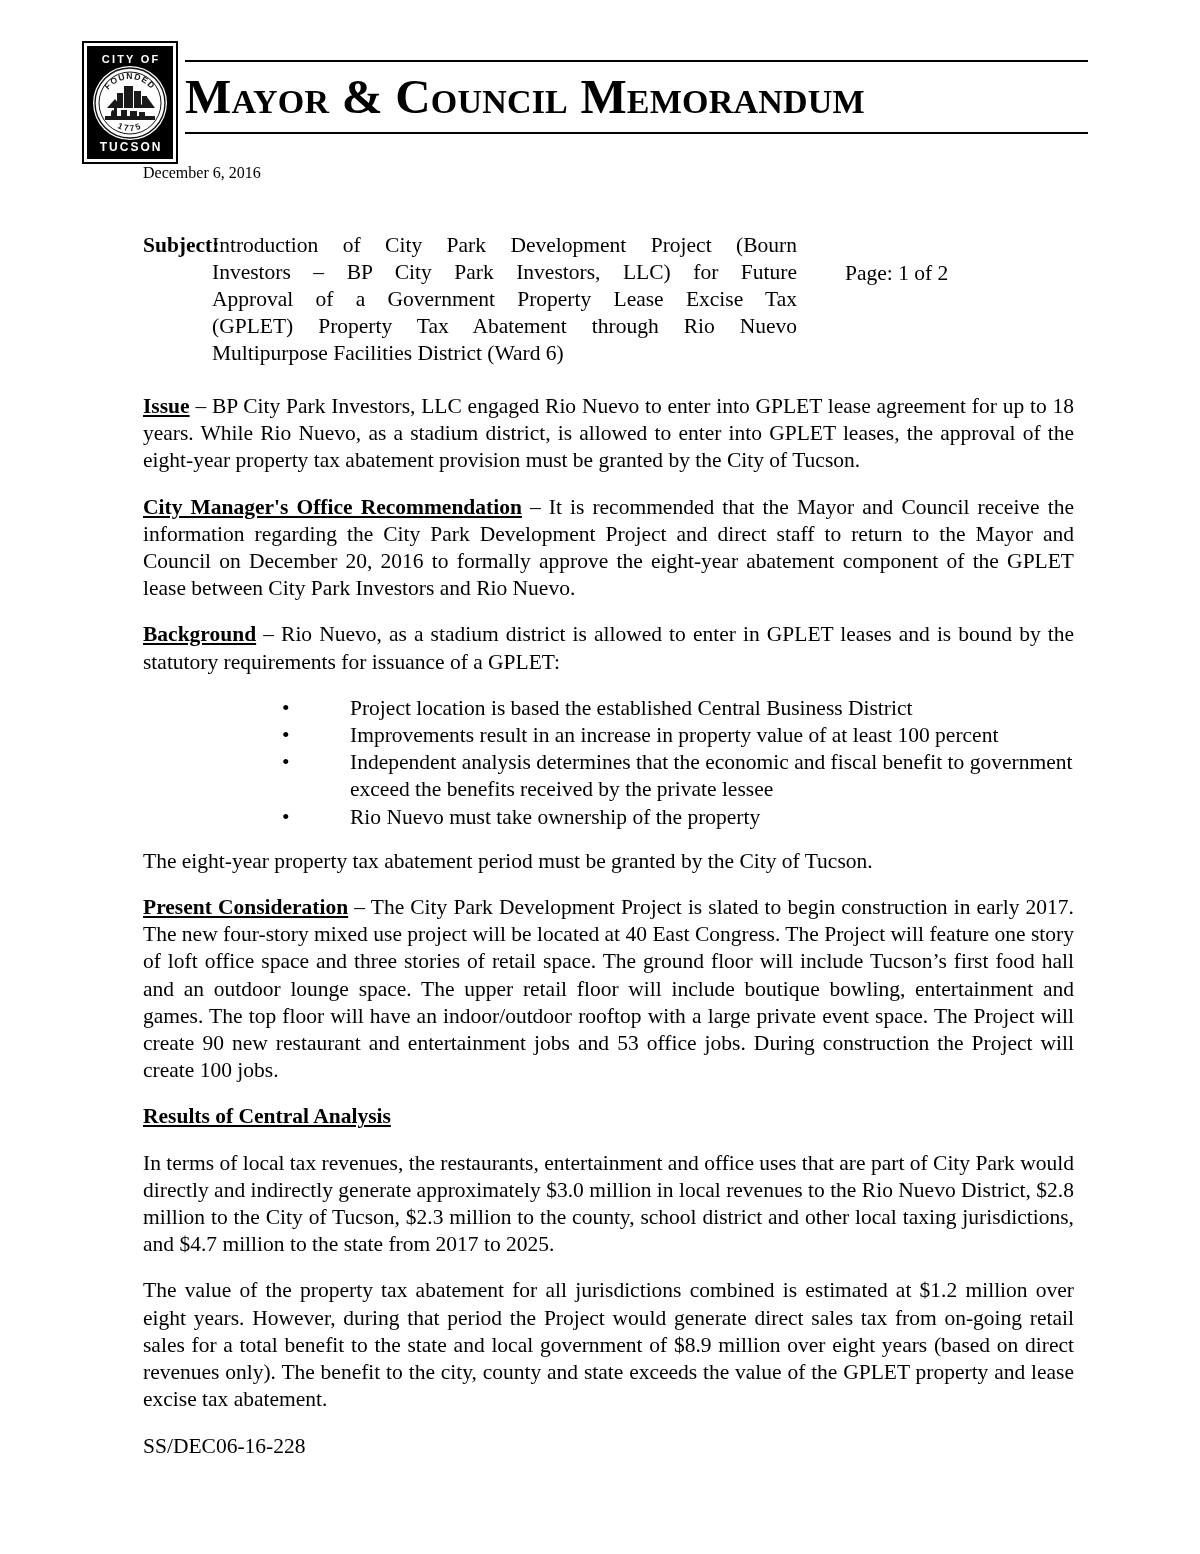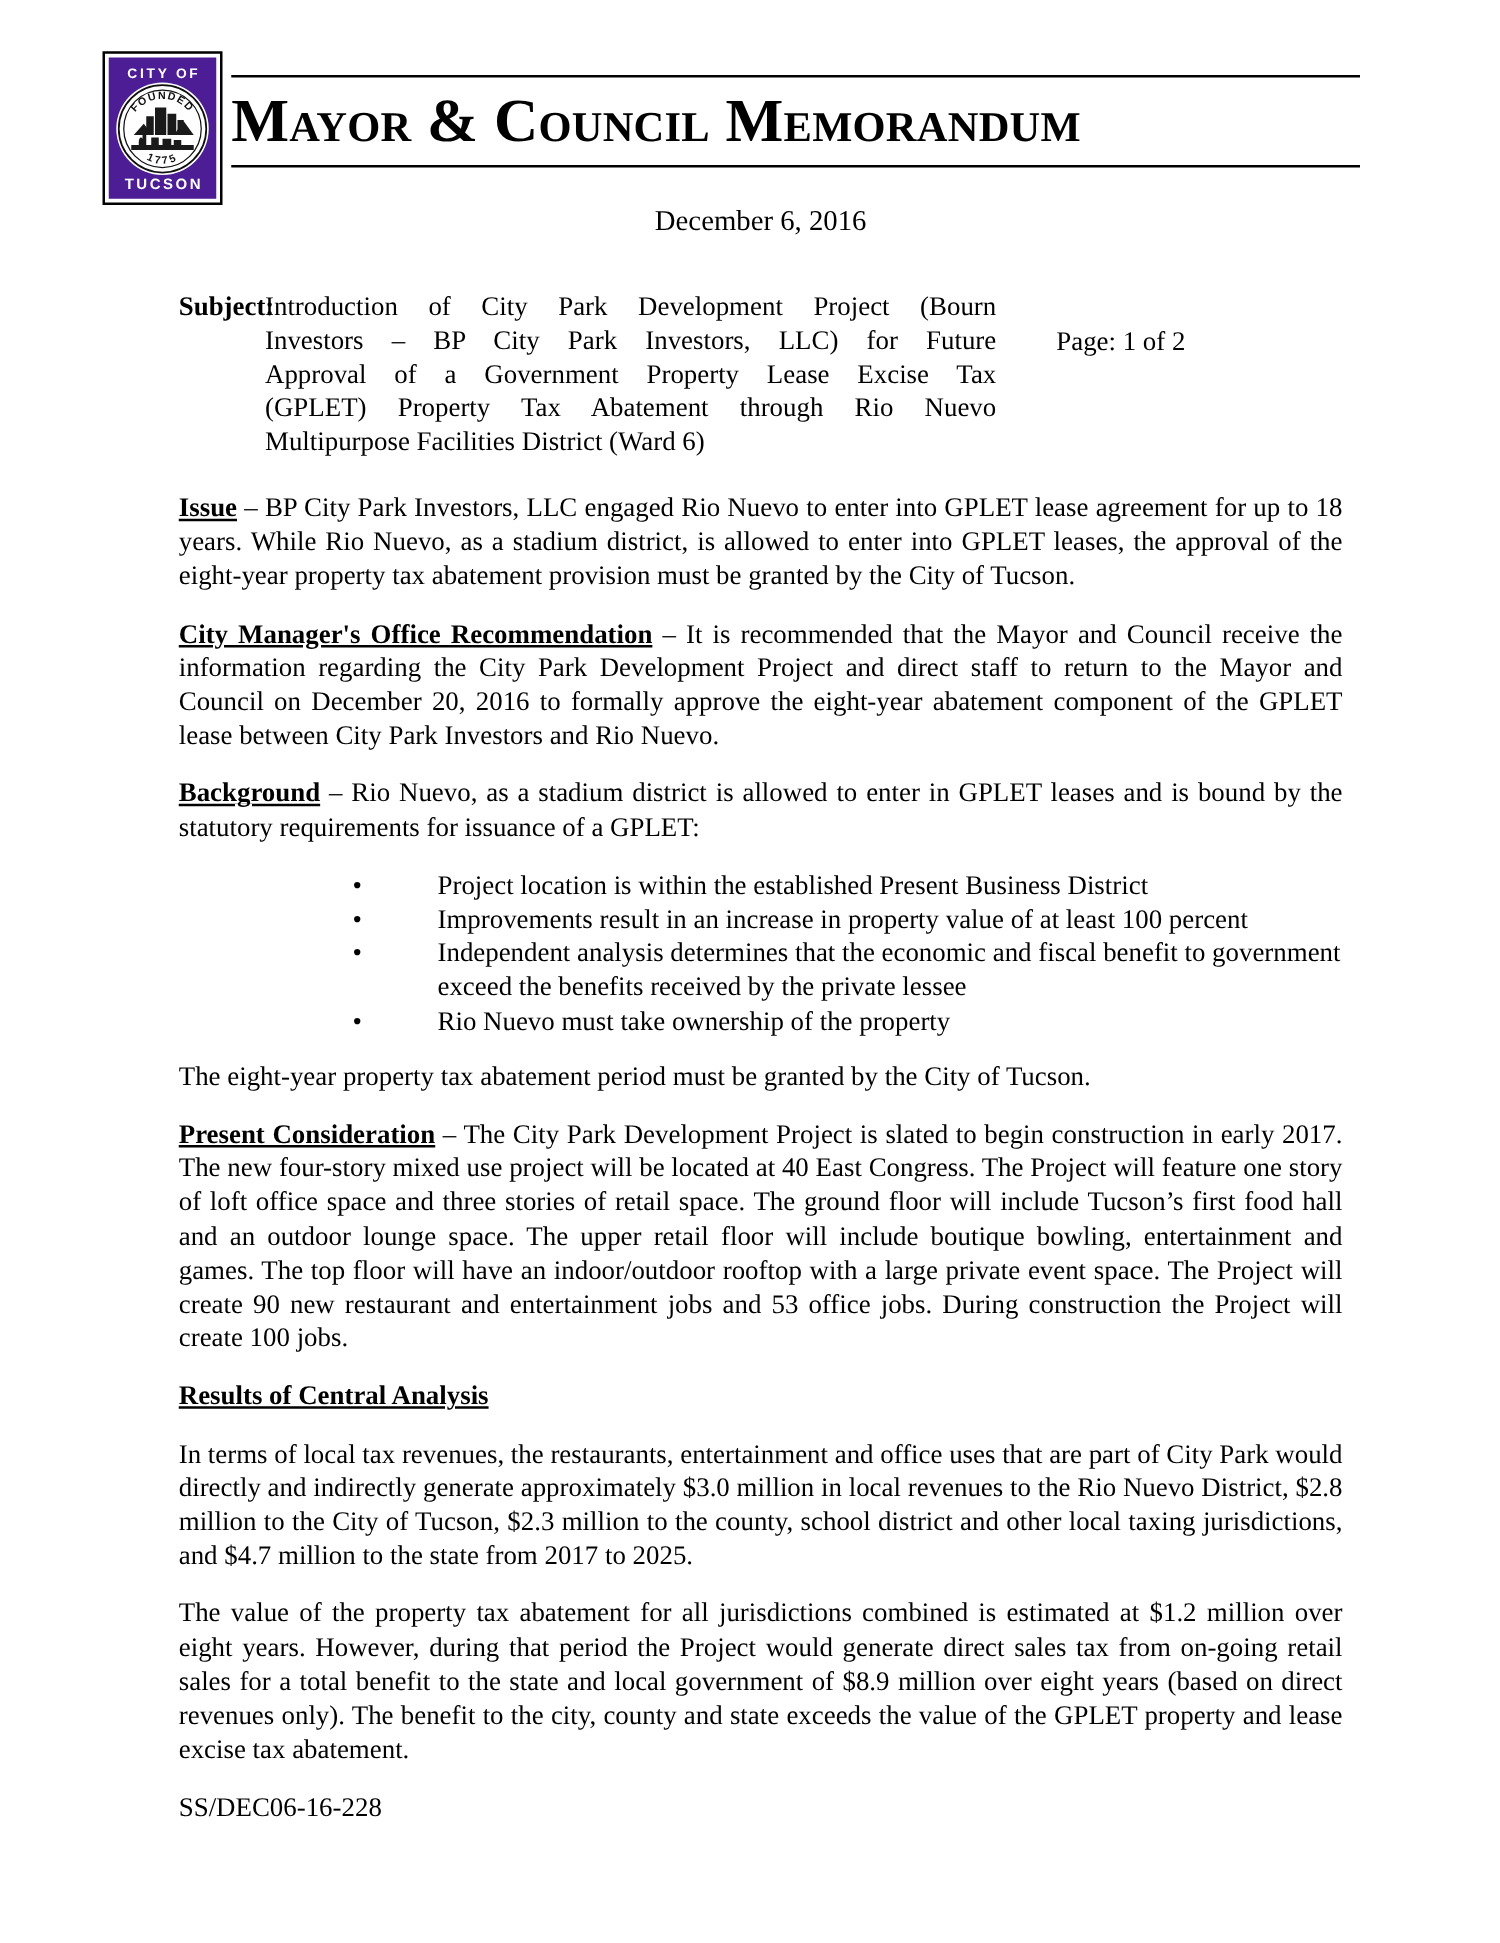--- a/index.html
+++ b/index.html
@@ -37,21 +37,21 @@
     height: 123px;
     background: #ffffff;
     border: 2px solid #000000;
     box-sizing: border-box;
     padding: 3px;
   }
   .seal-inner {
     position: relative;
     width: 100%;
     height: 100%;
-    background: #4c1d95;
+    background: #000000;
     box-sizing: border-box;
     overflow: hidden;
   }
   .seal-top-text, .seal-bottom-text {
     position: absolute;
     left: 0;
     width: 100%;
     text-align: center;
     color: #ffffff;
     font-family: "Liberation Sans", "DejaVu Sans", sans-serif;
@@ -97,22 +97,22 @@
     font-size: 49px;
     font-variant: small-caps;
     letter-spacing: 0.2px;
     white-space: nowrap;
   }
   .date-line {
     position: absolute;
     left: 143px;
     top: 164px;
     width: 931px;
-    text-align: center;
-    font-size: 23px;
+    text-align: left;
+    font-size: 16px;
   }
 
   .subject-block {
     position: absolute;
     left: 143px;
     top: 232px;
     width: 931px;
   }
   .subject-label {
     position: absolute;
@@ -260,21 +260,21 @@
 
   <div class="content">
 
     <p class="para"><span class="lead">Issue</span><span> – </span><span>BP City Park Investors, LLC engaged Rio Nuevo to enter into GPLET lease agreement for up to 18 years.  While Rio Nuevo, as a stadium district, is allowed to enter into GPLET leases, the approval of the eight-year property tax abatement provision must be granted by the City of Tucson.</span></p>
 
     <p class="para"><span class="lead">City Manager's Office Recommendation</span><span> – </span><span>It is recommended that the Mayor and Council receive the information regarding the City Park Development Project and direct staff to return to the Mayor and Council on December 20, 2016 to formally approve the eight-year abatement component of the GPLET lease between City Park Investors and Rio Nuevo.</span></p>
 
     <p class="para"><span class="lead">Background</span><span> – </span><span>Rio Nuevo, as a stadium district is allowed to enter in GPLET leases and is bound by the statutory requirements for issuance of a GPLET:</span></p>
 
     <ul class="bullets">
-      <li><span class="dot">•</span><span>Project location is within the established Present Business District</span></li>
+      <li><span class="dot">•</span><span>Project location is based the established Central Business District</span></li>
       <li><span class="dot">•</span><span>Improvements result in an increase in property value of at least 100 percent</span></li>
       <li><span class="dot">•</span><span>Independent analysis determines that the economic and fiscal benefit to government exceed the benefits received by the private lessee</span></li>
       <li><span class="dot">•</span><span>Rio Nuevo must take ownership of the property</span></li>
     </ul>
 
     <p class="para">The eight-year property tax abatement period must be granted by the City of Tucson.</p>
 
     <p class="para"><span class="lead">Present Consideration</span><span> – </span><span>The City Park Development Project is slated to begin construction in early 2017.  The new four-story mixed use project will be located at 40 East Congress.  The Project will feature one story of loft office space and three stories of retail space.  The ground floor will include Tucson’s first food hall and an outdoor lounge space. The upper retail floor will include boutique bowling, entertainment and games.  The top floor will have an indoor/outdoor rooftop with a large private event space.   The Project will create 90 new restaurant and entertainment jobs and 53 office jobs.  During construction the Project will create 100 jobs.</span></p>
 
     <h2 class="section-heading">Results of Central Analysis</h2>

